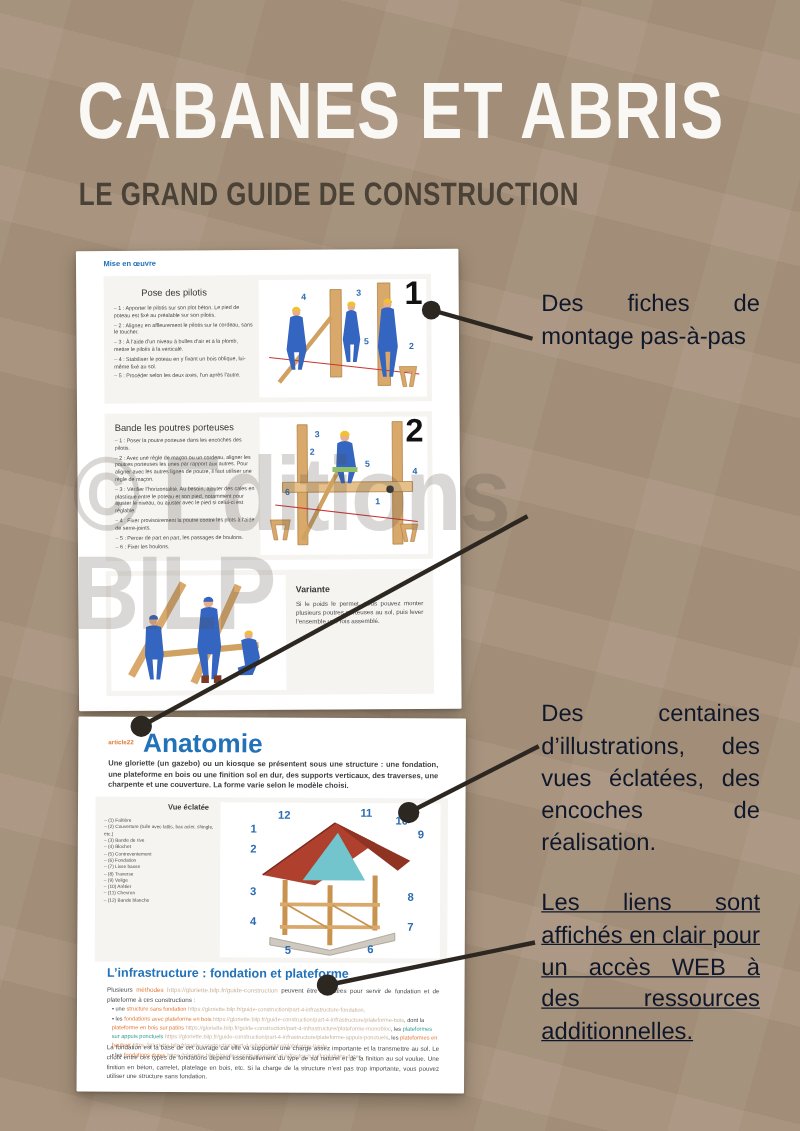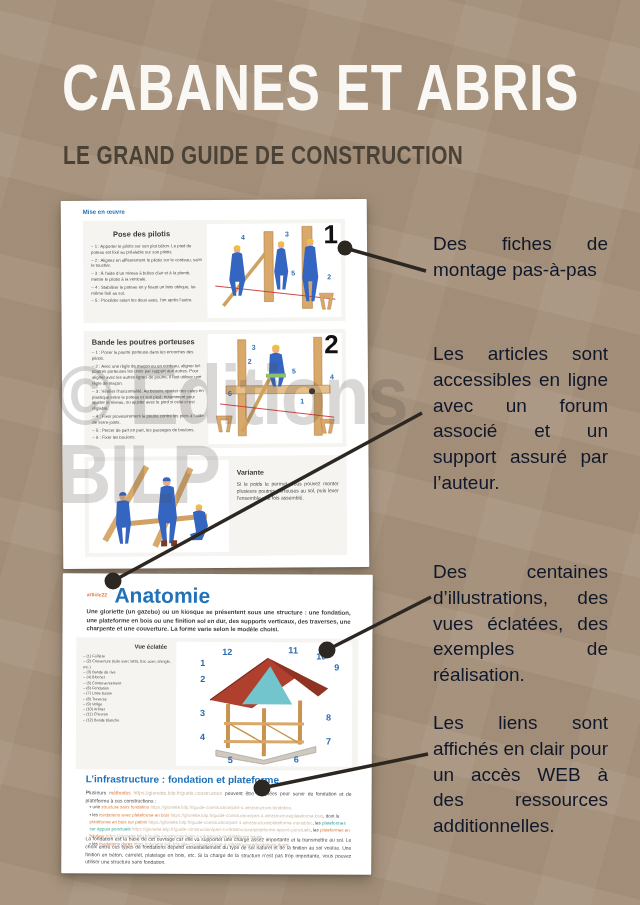--- a/index.html
+++ b/index.html
@@ -17,21 +17,21 @@
   
   .panel{position:absolute;background:#ffffff;border-radius:1px;
     box-shadow:0 6px 14px rgba(50,42,32,0.38),0 1px 3px rgba(50,42,32,0.3);}
   #panel1{left:62px;top:200px;width:306px;height:368px;transform:rotate(-0.4deg);}
   #panel2{left:62px;top:574px;width:310px;height:300px;transform:rotate(0.3deg);}
   .doc-link-sm{position:absolute;left:22px;top:8px;font-size:6px;font-weight:bold;color:#2272b9;}
   .sec{position:absolute;left:22px;background:#f5f4f1;}
   #sec1{top:20px;width:262px;height:102px;}
   #sec2{top:130px;width:262px;height:118px;}
   #sec3{top:256px;width:262px;height:100px;}
-  .sec-heading{position:absolute;font-weight:bold;color:#3a3a3a;font-size:7.5px;}
+  .sec-heading{position:absolute;font-weight:normal;color:#3a3a3a;font-size:7.5px;}
   #sec1 .sec-heading{left:30px;top:9px;}
   #sec2 .sec-heading{left:8px;top:7px;}
   .steps{margin:0;padding:0;list-style:none;position:absolute;left:8px;width:112px;color:#4a4a4a;font-size:4.3px;line-height:1.35;}
   #sec1 .steps{top:23px;}
   #sec2 .steps{top:19px;}
   .steps li{margin-bottom:2px;}
   .steps li::before{content:"– ";}
   .illo{position:absolute;background:#ffffff;}
   #illoA{left:124px;top:4px;width:134px;height:94px;}
   #illoB{left:124px;top:4px;width:134px;height:110px;}
@@ -57,21 +57,21 @@
   .infra-closing{position:absolute;left:24px;top:262px;width:266px;font-size:5px;line-height:1.55;color:#4a4a4a;text-align:justify;}
   .seg-link{color:#e07b39;}
   .seg-teal{color:#2e9e8f;}
   .seg-url{color:#c9b49e;}
   .seg-plain{color:#4a4a4a;}
   
   .callout{position:absolute;left:433px;width:175px;color:#0f172a;font-size:19px;line-height:1.36;text-align:justify;}
   #callout-1{top:231px;}
   #callout-2{top:341px;}
   #callout-3{top:559px;}
-  #callout-4{top:710px;}
+  #callout-4{top:710px;text-decoration:underline;}
   
   .watermark{position:absolute;left:58px;top:356px;color:rgba(85,78,68,0.22);font-weight:800;
     font-size:84px;line-height:0.94;letter-spacing:-2px;transform:scaleX(0.88);transform-origin:left top;
     pointer-events:none;z-index:4;white-space:nowrap;}
   .watermark div{white-space:nowrap;}
   #connectors{position:absolute;inset:0;z-index:5;pointer-events:none;}
   .svg-label{fill:#2b6cb3;font-weight:bold;font-family:"Liberation Sans",sans-serif;}
 </style>
 </head>
 <body>
@@ -251,22 +251,21 @@
     </div>
     <div class="infra-closing">La fondation est la base de cet ouvrage car elle va supporter une charge assez importante et la transmettre au sol. Le choix entre ces types de fondations dépend essentiellement du type de sol naturel et de la finition au sol voulue. Une finition en béton, carrelet, platelage en bois, etc. Si la charge de la structure n’est pas trop importante, vous pouvez utiliser une structure sans fondation.</div>
   </div>
 
   <div class="watermark">
     <div>© Editions</div>
     <div>BILP</div>
   </div>
 
   <div class="callout" id="callout-1">Des fiches de montage pas-à-pas</div>
-  <div class="callout" id="callout-2">Les articles sont accessibles en ligne avec un forum associé et un support assuré par l’auteur.</div>
-  <div class="callout" id="callout-3">Des centaines d’illustrations, des vues éclatées, des exemples de réalisation.</div>
+  <div class="callout" id="callout-3">Des centaines d’illustrations, des vues éclatées, des encoches de réalisation.</div>
   <div class="callout" id="callout-4">Les liens sont affichés en clair pour un accès WEB à des ressources additionnelles.</div>
 
   <svg id="connectors" width="640" height="905" viewBox="0 0 640 905">
     <line x1="345" y1="248" x2="426" y2="271" stroke="#2d2721" stroke-width="3.5"></line>
     <circle cx="345" cy="248" r="7.5" fill="#2d2721"></circle>
     <line x1="113" y1="581" x2="422" y2="413" stroke="#2d2721" stroke-width="3.5"></line>
     <circle cx="113" cy="581" r="8.5" fill="#2d2721"></circle>
     <line x1="327" y1="650" x2="431" y2="597" stroke="#2d2721" stroke-width="3.5"></line>
     <circle cx="327" cy="650" r="8.5" fill="#2d2721"></circle>
     <line x1="262" y1="788" x2="428" y2="754" stroke="#2d2721" stroke-width="3.5"></line>

